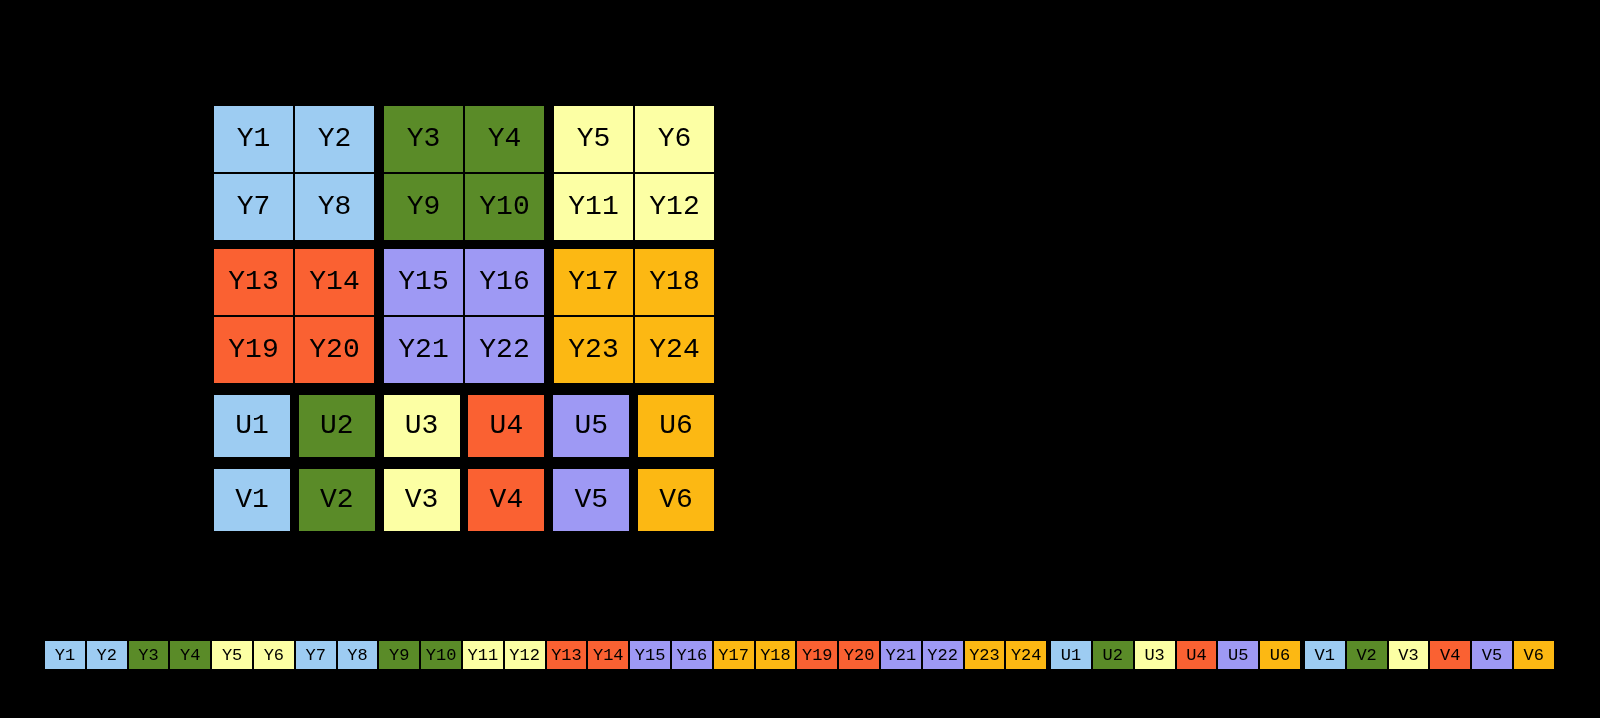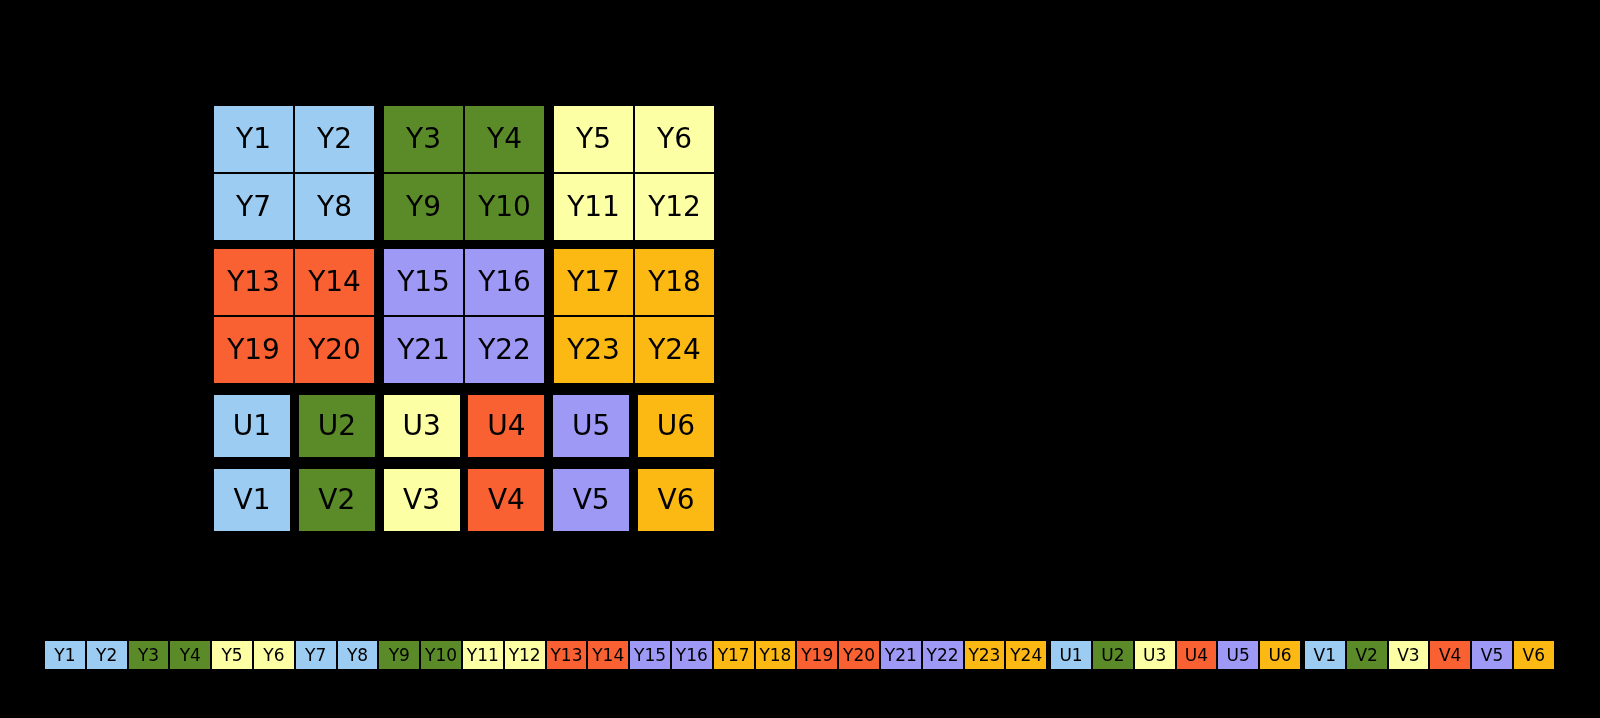--- a/index.html
+++ b/index.html
@@ -5,21 +5,21 @@
   html, body {
     margin: 0;
     padding: 0;
     width: 1600px;
     height: 718px;
     background: #000000;
     overflow: hidden;
     font-family: "DejaVu Sans", sans-serif;
     color: #000000;
   }
-  #stage { position: relative; width: 1408px; height: 718px; }
+  #stage { position: relative; width: 1408px; height: 718px; font-family: Liberation Mono, monospace; }
 
   
   #pixel-grid { position: absolute; left: 212px; top: 104px; width: 504px; height: 429px; }
   #y-plane   { position: absolute; left: 0; top: 0; width: 504px; height: 281px; }
   .yblock {
     position: absolute;
     width: 164px; height: 138px;
     box-sizing: border-box;
     background: #000000;
     border: 2px solid #000000;

